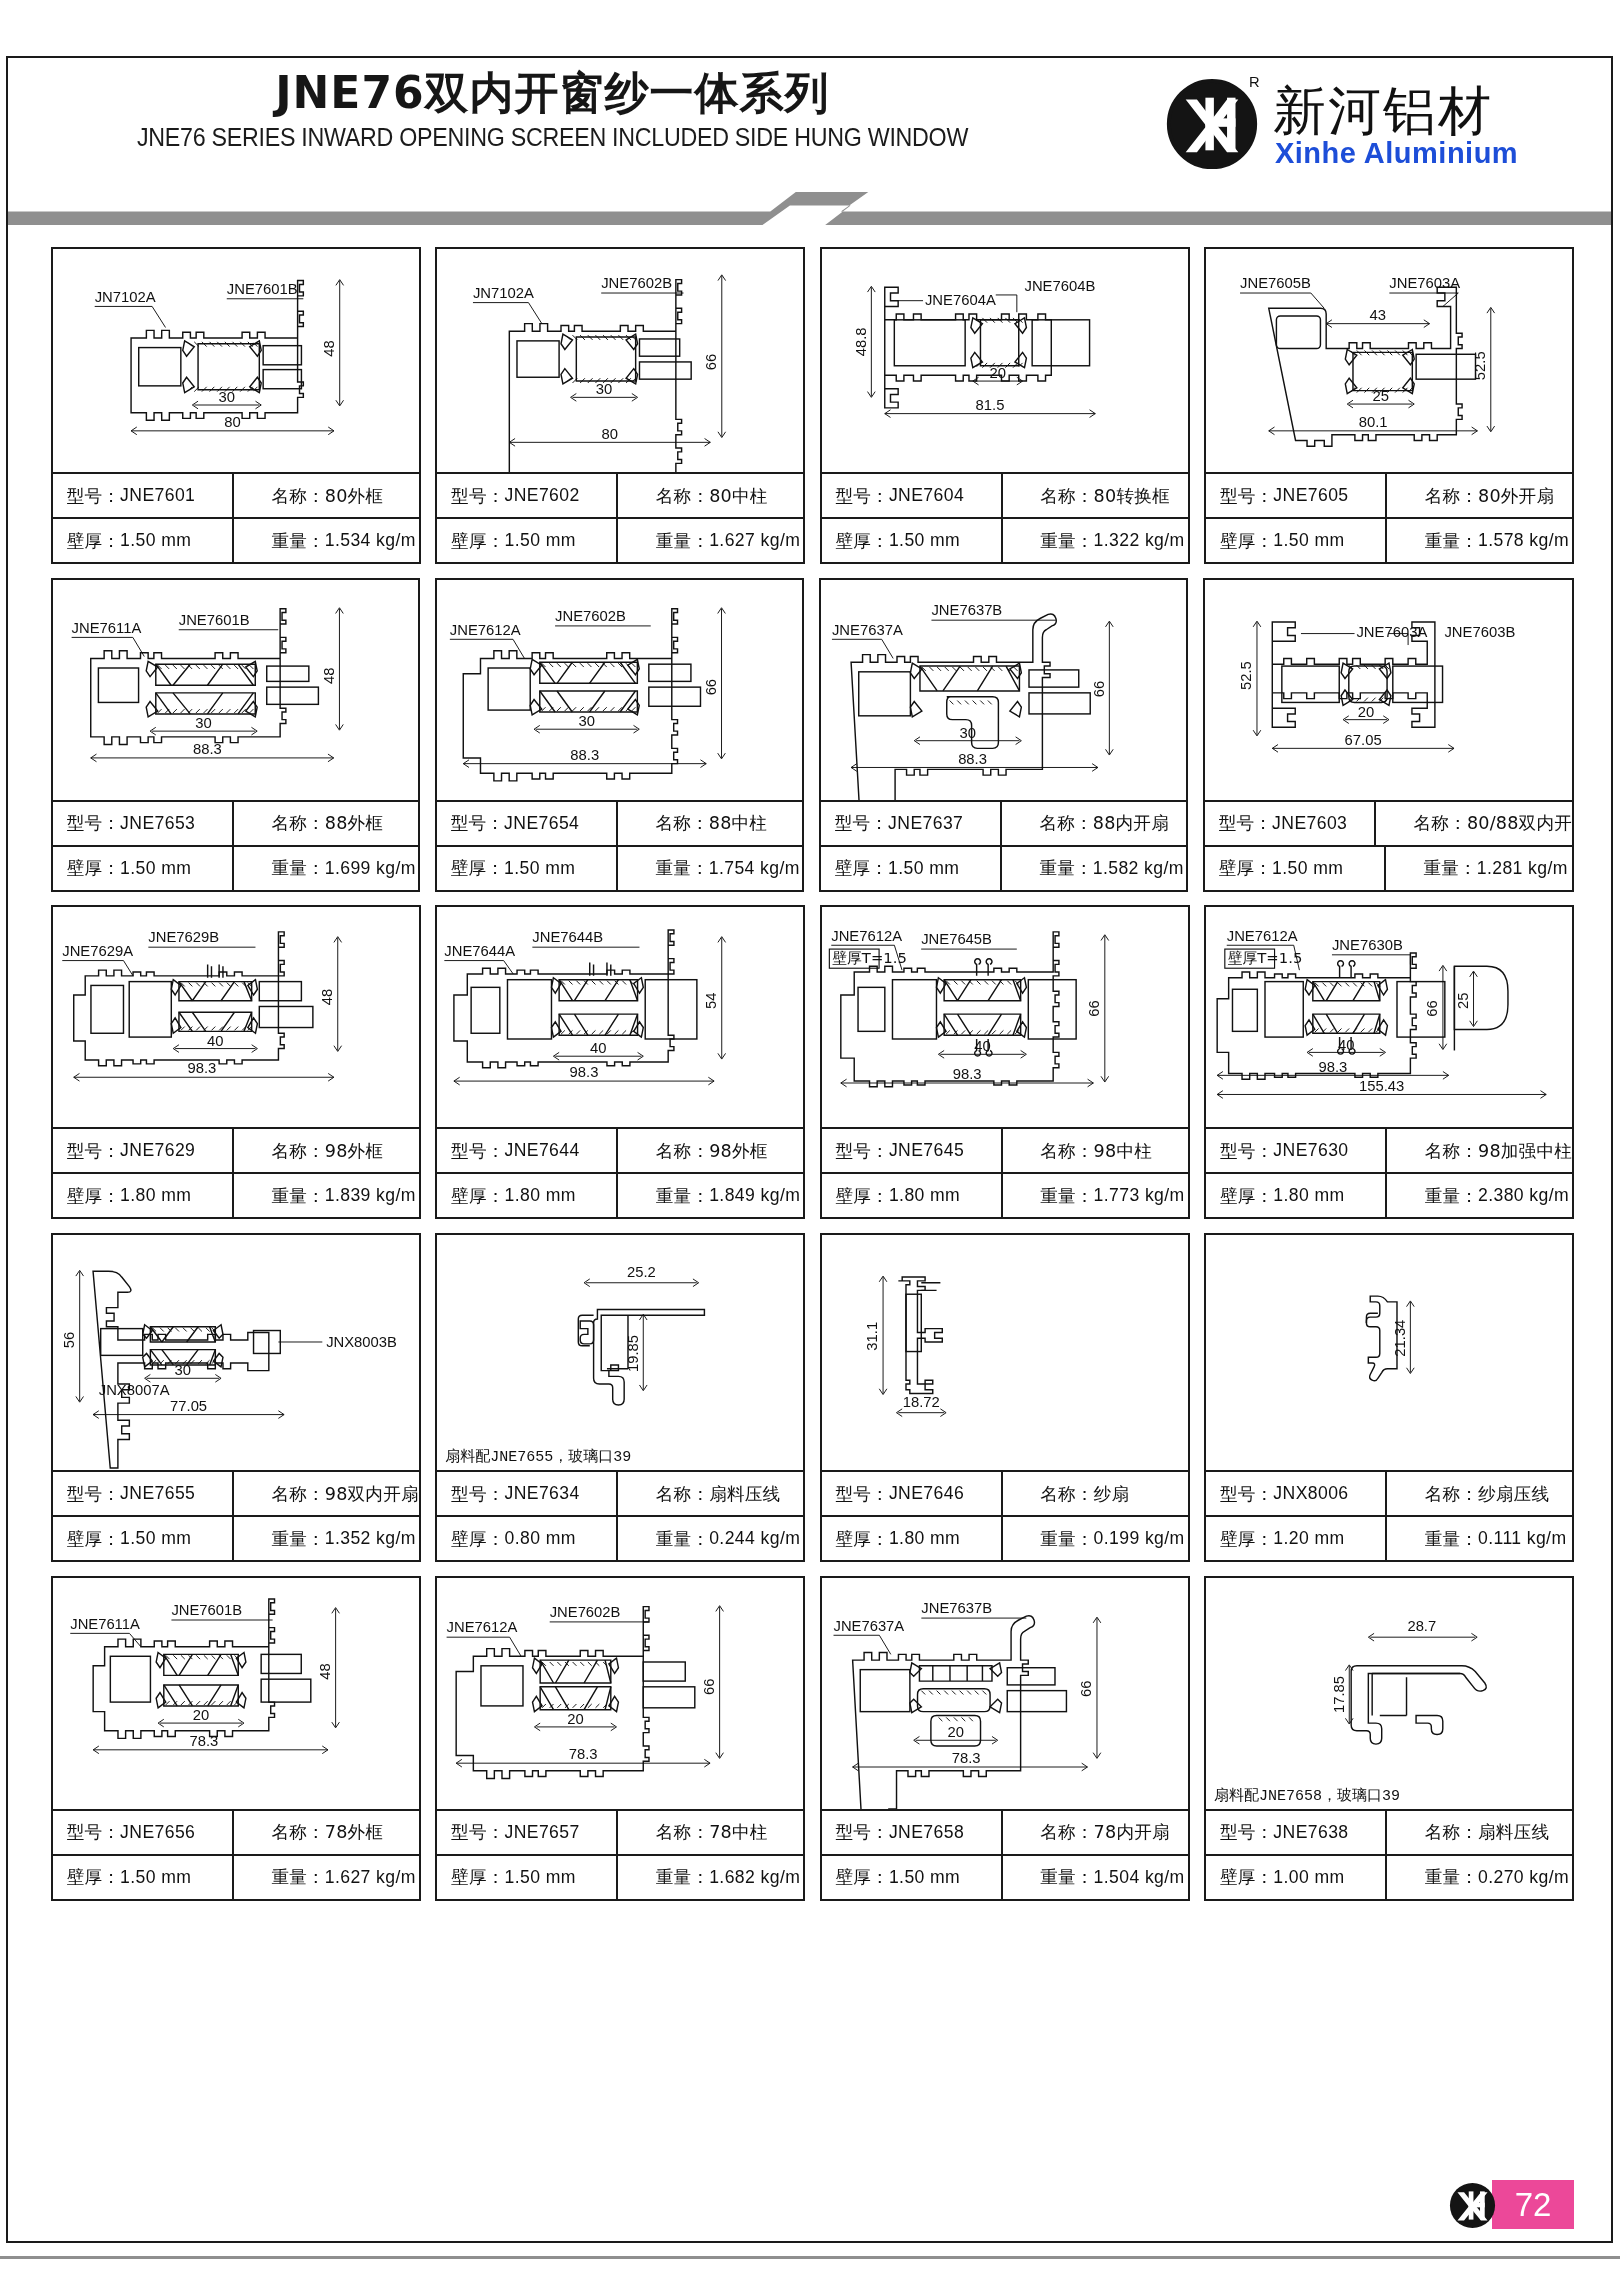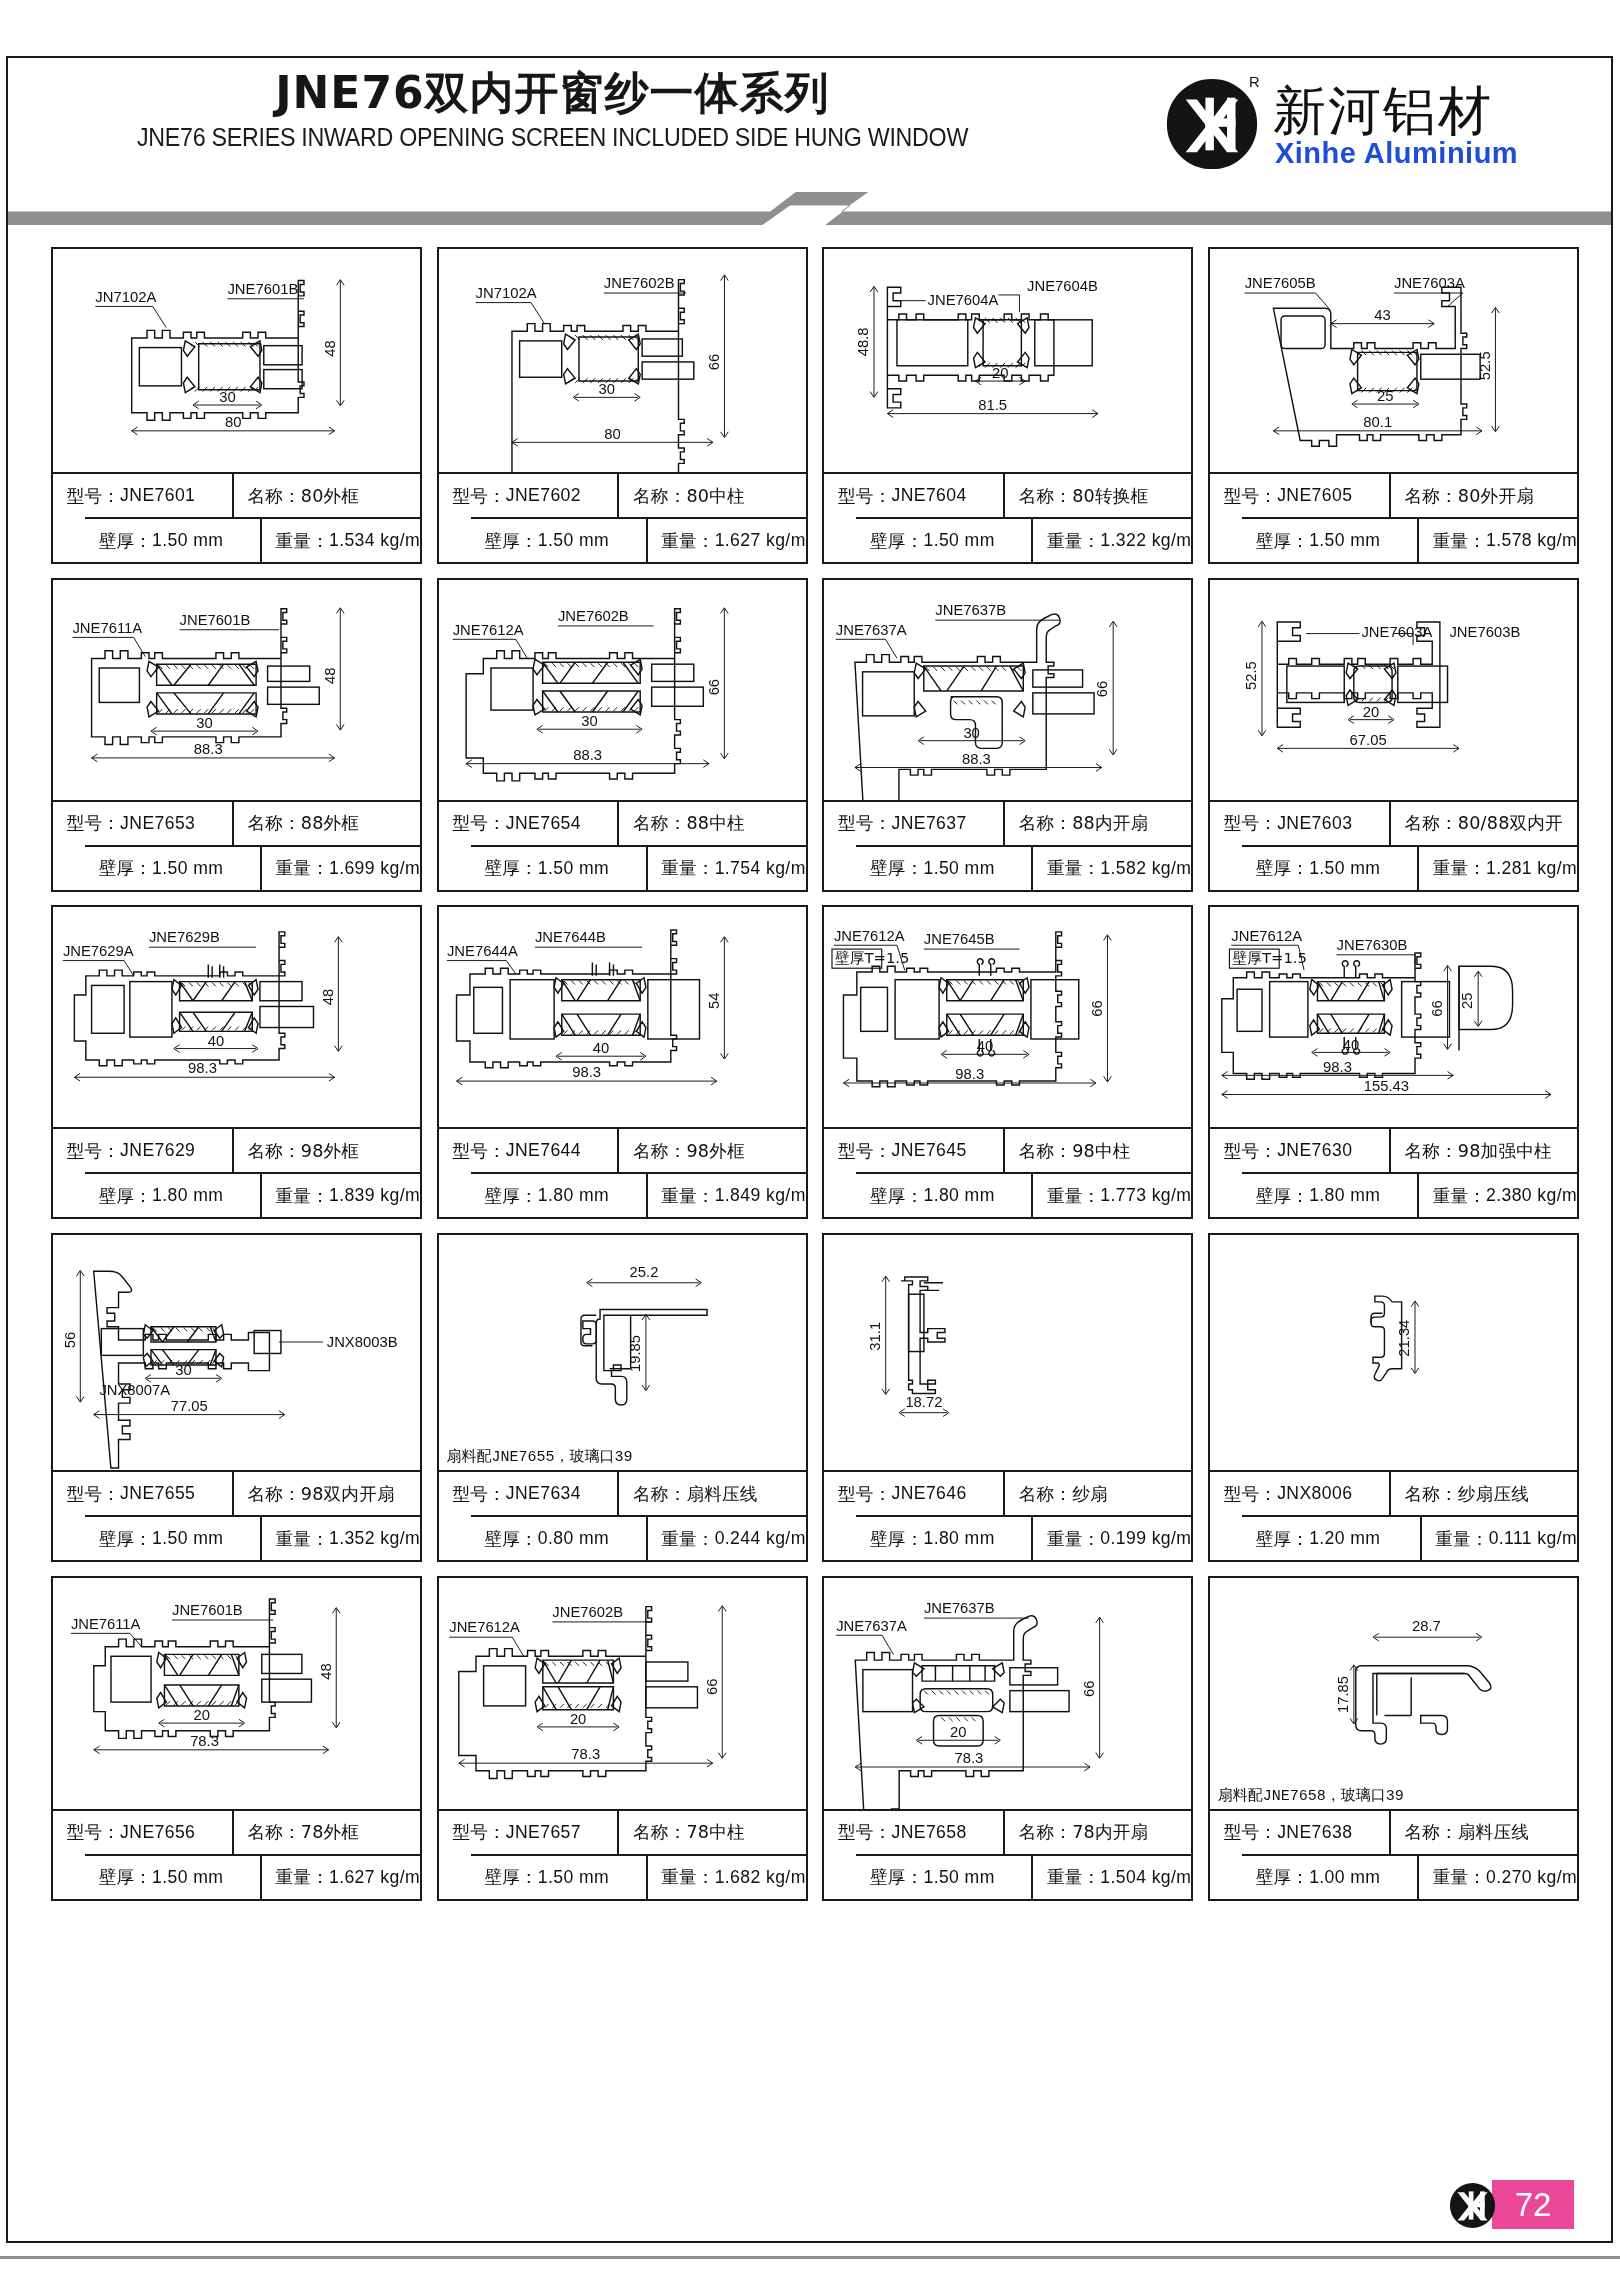--- a/index.html
+++ b/index.html
@@ -56,22 +56,22 @@
   .card.r3{height:314px;}
   .card.r4{height:329px;justify-content:center;}
   .card.r5{height:325px;}
   .fig{flex:1;position:relative;overflow:hidden;}
   .fig svg{position:absolute;left:0;top:0;width:100%;height:100%;}
   .fignote{
     position:absolute;left:7.8px;bottom:3.9px;font-size:15px;color:#111;
     font-family:Liberation Mono, monospace;white-space:nowrap;
   }
   .spec{border-top:2px solid #1a1a1a;}
-  .specrow{display:flex;height:43px;}
-  .specrow + .specrow{border-top:2px solid #1a1a1a;margin-left:32px;}
+  .specrow{display:flex;height:43px;gap:24px;}
+  .specrow + .specrow{border-top:2px solid #1a1a1a;}
   .sc{
     display:flex;align-items:center;padding-left:13.7px;
     font-size:17.6px;color:#111;white-space:nowrap;letter-spacing:0.2px;
     font-family:"DejaVu Sans","Liberation Sans",sans-serif;
   }
   .sc.l{width:165px;border-right:2px solid #1a1a1a;}
   .sc.r{flex:1;}
   .sc .num{font-family:"Liberation Sans",sans-serif;letter-spacing:0.4px;}
   
   .pagebadge{position:absolute;left:1449px;top:2180px;width:125px;height:51px;}

